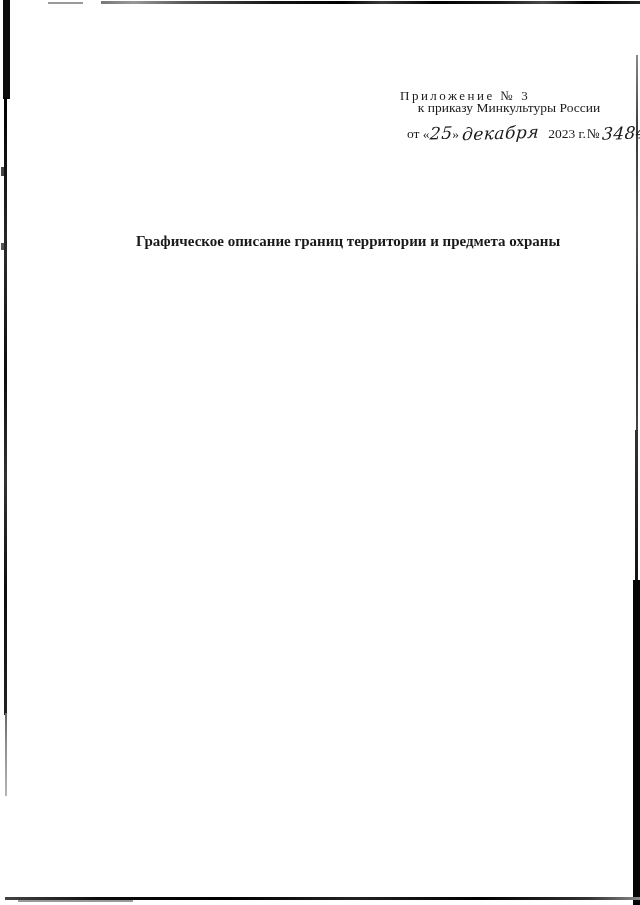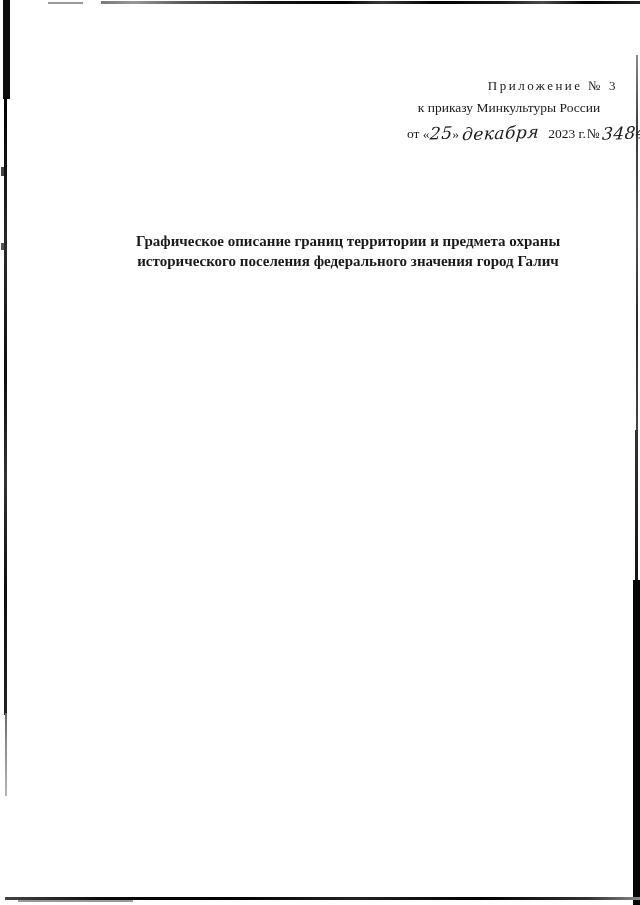--- a/index.html
+++ b/index.html
@@ -34,22 +34,22 @@
   .edge-right-mid { left:635px; top:430px; width:3px; height:155px; background:linear-gradient(180deg,#333,#111); }
   .edge-right-thick { left:633px; top:580px; width:7px; height:325px; background:#050505; }
   .edge-bottom {
     left:5px; top:897px; width:635px; height:3px;
     background:linear-gradient(90deg,#444,#0a0a0a 15%,#000 35%,#222 55%,#000 75%,#333 92%,#888);
   }
   .edge-bottom-gray { left:18px; top:900px; width:115px; height:2px; background:#9a9a9a; }
 
   
   .appendix {
-    left:400px; top:78px; width:218px;
-    text-align:right; font-size:13px; letter-spacing:2.5px; white-space:nowrap;
+    left:400px; top:88px; width:218px;
+    text-align:left; font-size:13px; letter-spacing:2.5px; white-space:nowrap;
   }
   .order {
     left:394px; top:100px; width:230px;
     text-align:center; font-size:13.5px; white-space:nowrap;
   }
   .dateline {
     left:407px; top:124px; width:232px;
     font-size:13.5px; white-space:nowrap;
   }
   .hand {
@@ -93,14 +93,13 @@
 <div class="abs appendix">Приложение № 3</div>
 
 <div class="abs order">к приказу Минкультуры России</div>
 
 <div class="abs dateline">
   <span>от «</span><span class="hand">25</span><span class="gap-close">»</span><span class="hand gap-month">декабря</span><span class="gap-year">2023 г.</span><span class="gap-sign">№</span><span class="hand">3484</span>
 </div>
 
 <div class="abs title">
   <div class="t-line">Графическое описание границ территории и предмета охраны</div>
-  <div class="t-line">исторического поселения федерального значения город Галич</div>
 </div>
 
 </body></html>

